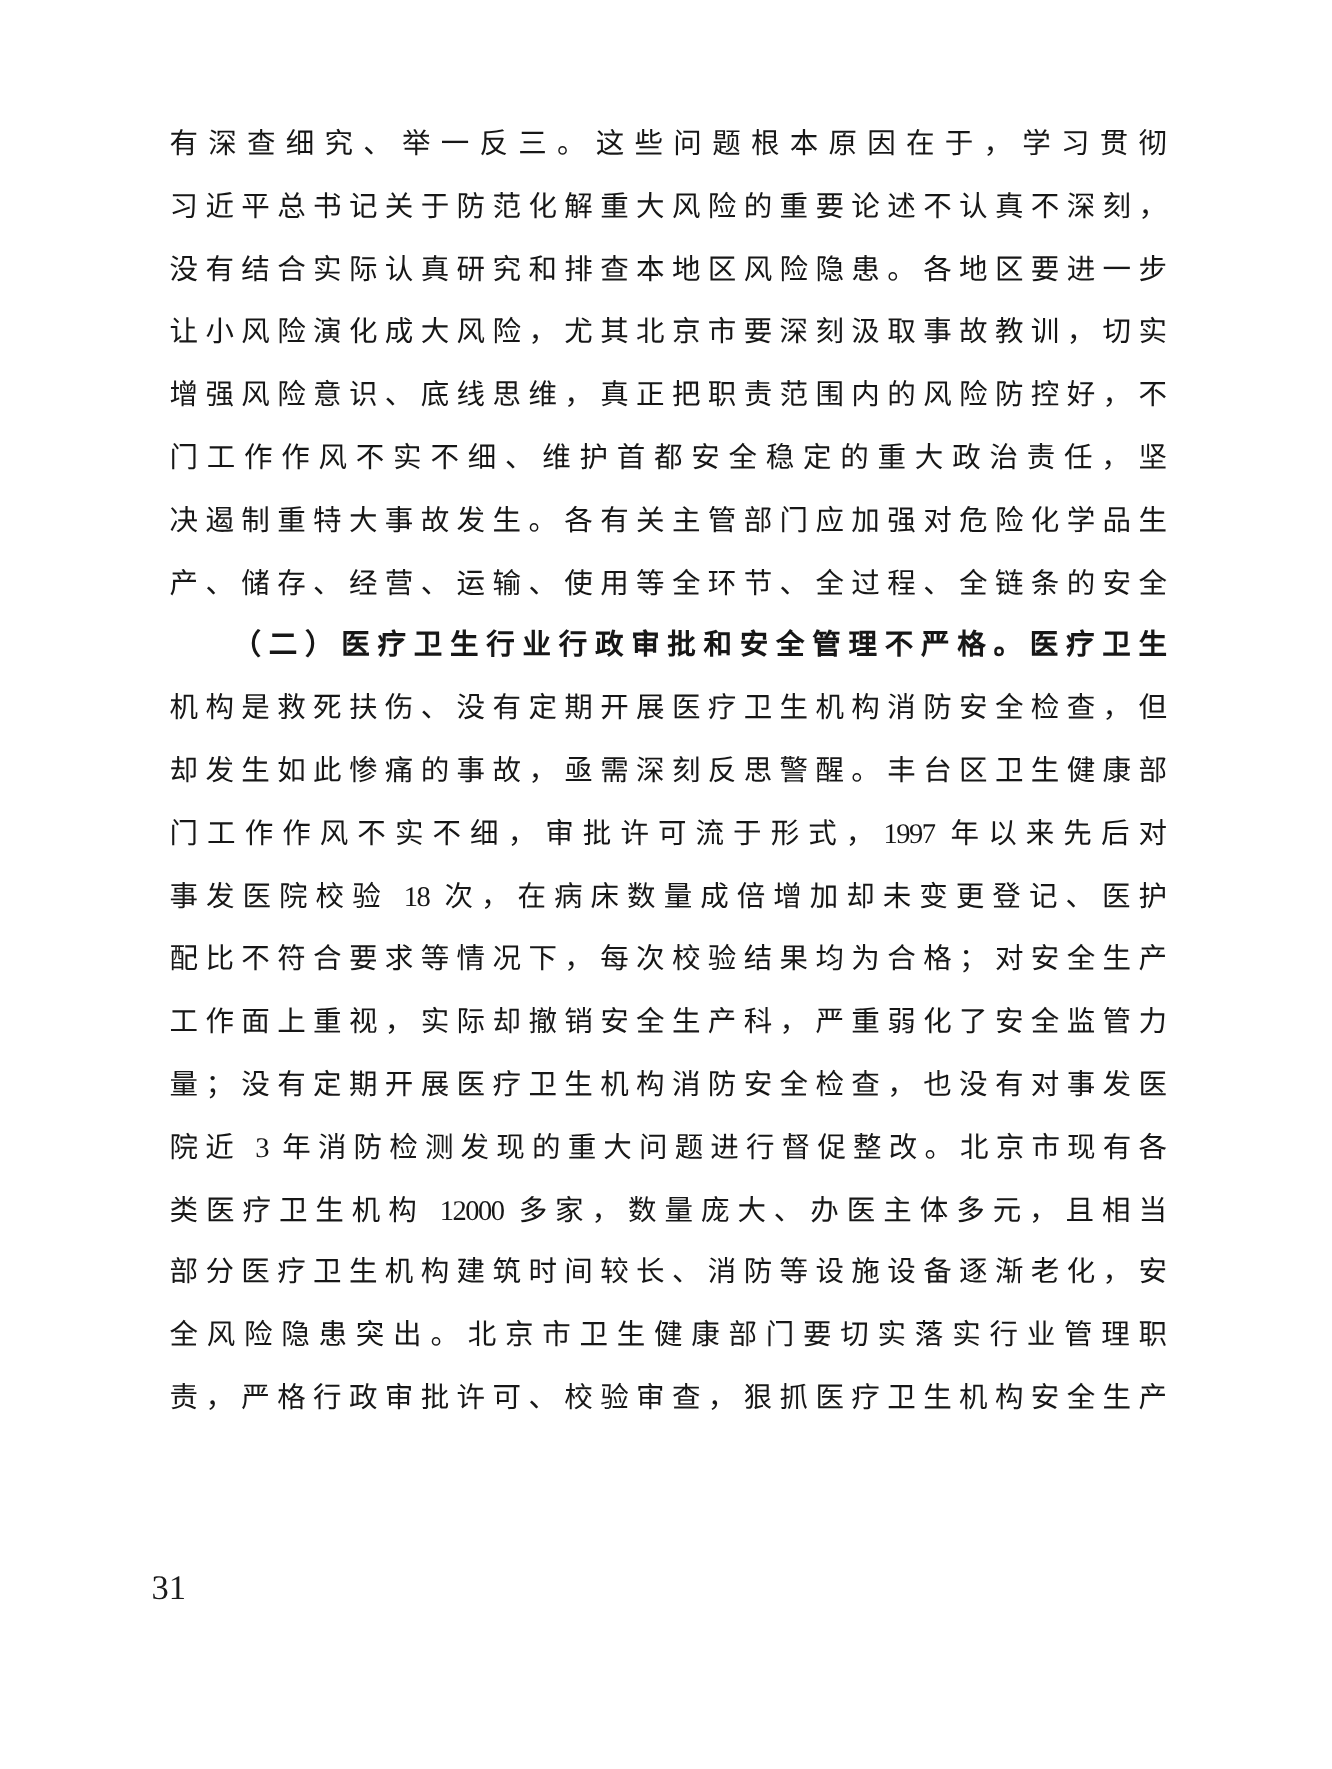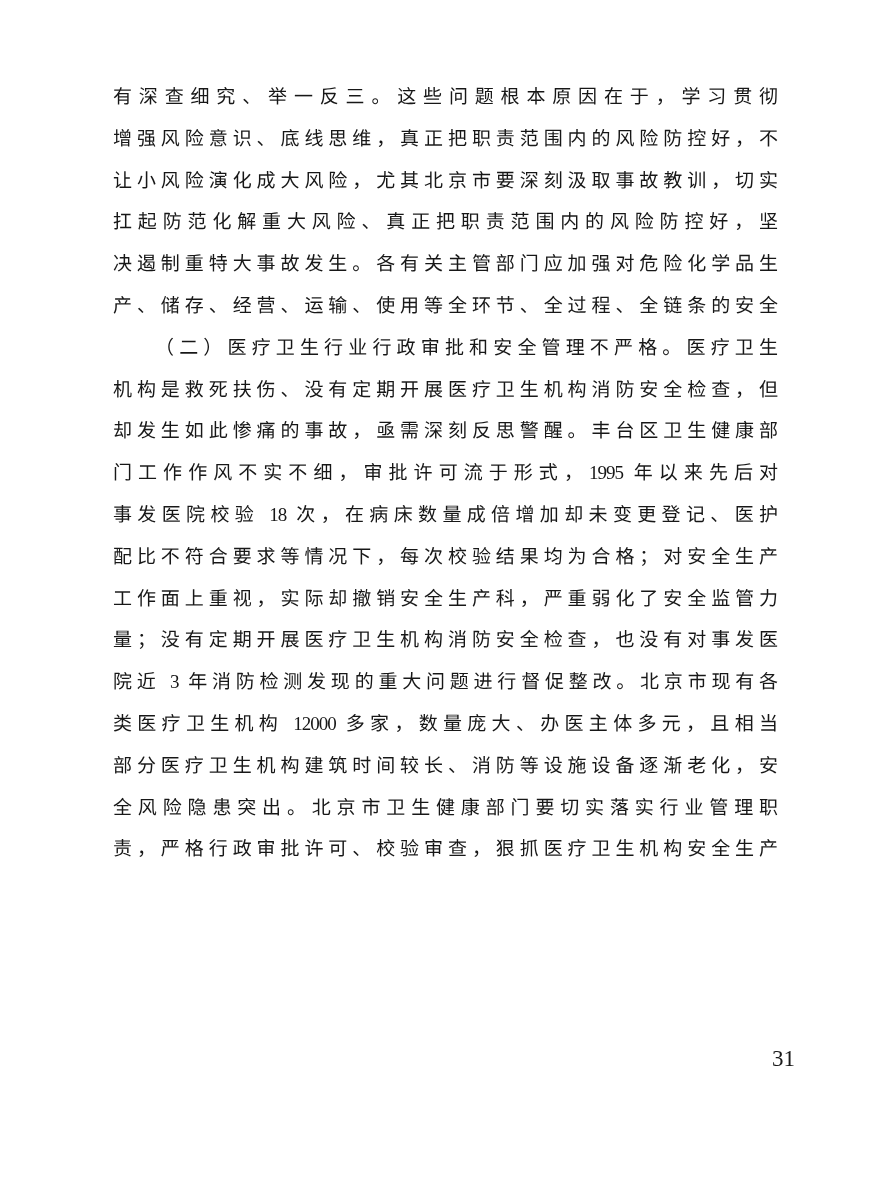--- a/index.html
+++ b/index.html
@@ -30,50 +30,53 @@
     text-align: justify;
     overflow: visible;
     white-space: nowrap;
   }
   .line.stretch {
     white-space: normal;
     text-align-last: justify;
   }
   .line.indent {
     text-indent: 42px;
+    font-weight: bold;
   }
   .page-number {
     position: absolute;
     top: 1046px;
-    left: 131px;
+    left: 101px;
     width: 664px;
-    text-align: right;
+    text-align: left;
     font-size: 23px;
     line-height: 26px;
     letter-spacing: 0;
     color: #1a1a1a;
   }
 </style>
 </head>
 <body>
 
 <div class="text-block">
     <div class="para">
       <div class="line stretch">有深查细究、举一反三。这些问题根本原因在于，学习贯彻</div>
+      <div class="line stretch">习近平总书记关于防范化解重大风险的重要论述不认真不深刻，</div>
+      <div class="line stretch">没有结合实际认真研究和排查本地区风险隐患。各地区要进一步</div>
+      <div class="line stretch">让小风险演化成大风险，尤其北京市要深刻汲取事故教训，切实</div>
       <div class="line stretch">增强风险意识、底线思维，真正把职责范围内的风险防控好，不</div>
-      <div class="line stretch">让小风险演化成大风险，尤其北京市要深刻汲取事故教训，切实</div>
-      <div class="line stretch">扛起防范化解重大风险、真正把职责范围内的风险防控好，坚</div>
+      <div class="line stretch">门工作作风不实不细、维护首都安全稳定的重大政治责任，坚</div>
       <div class="line stretch">决遏制重特大事故发生。各有关主管部门应加强对危险化学品生</div>
       <div class="line stretch">产、储存、经营、运输、使用等全环节、全过程、全链条的安全</div>
     </div>
     <div class="para">
       <div class="line stretch indent">（二）医疗卫生行业行政审批和安全管理不严格。医疗卫生</div>
       <div class="line stretch">机构是救死扶伤、没有定期开展医疗卫生机构消防安全检查，但</div>
       <div class="line stretch">却发生如此惨痛的事故，亟需深刻反思警醒。丰台区卫生健康部</div>
-      <div class="line stretch">门工作作风不实不细，审批许可流于形式，1995 年以来先后对</div>
+      <div class="line stretch">门工作作风不实不细，审批许可流于形式，1997 年以来先后对</div>
       <div class="line stretch">事发医院校验 18 次，在病床数量成倍增加却未变更登记、医护</div>
       <div class="line stretch">配比不符合要求等情况下，每次校验结果均为合格；对安全生产</div>
       <div class="line stretch">工作面上重视，实际却撤销安全生产科，严重弱化了安全监管力</div>
       <div class="line stretch">量；没有定期开展医疗卫生机构消防安全检查，也没有对事发医</div>
       <div class="line stretch">院近 3 年消防检测发现的重大问题进行督促整改。北京市现有各</div>
       <div class="line stretch">类医疗卫生机构 12000 多家，数量庞大、办医主体多元，且相当</div>
       <div class="line stretch">部分医疗卫生机构建筑时间较长、消防等设施设备逐渐老化，安</div>
       <div class="line stretch">全风险隐患突出。北京市卫生健康部门要切实落实行业管理职</div>
       <div class="line stretch">责，严格行政审批许可、校验审查，狠抓医疗卫生机构安全生产</div>
     </div>

